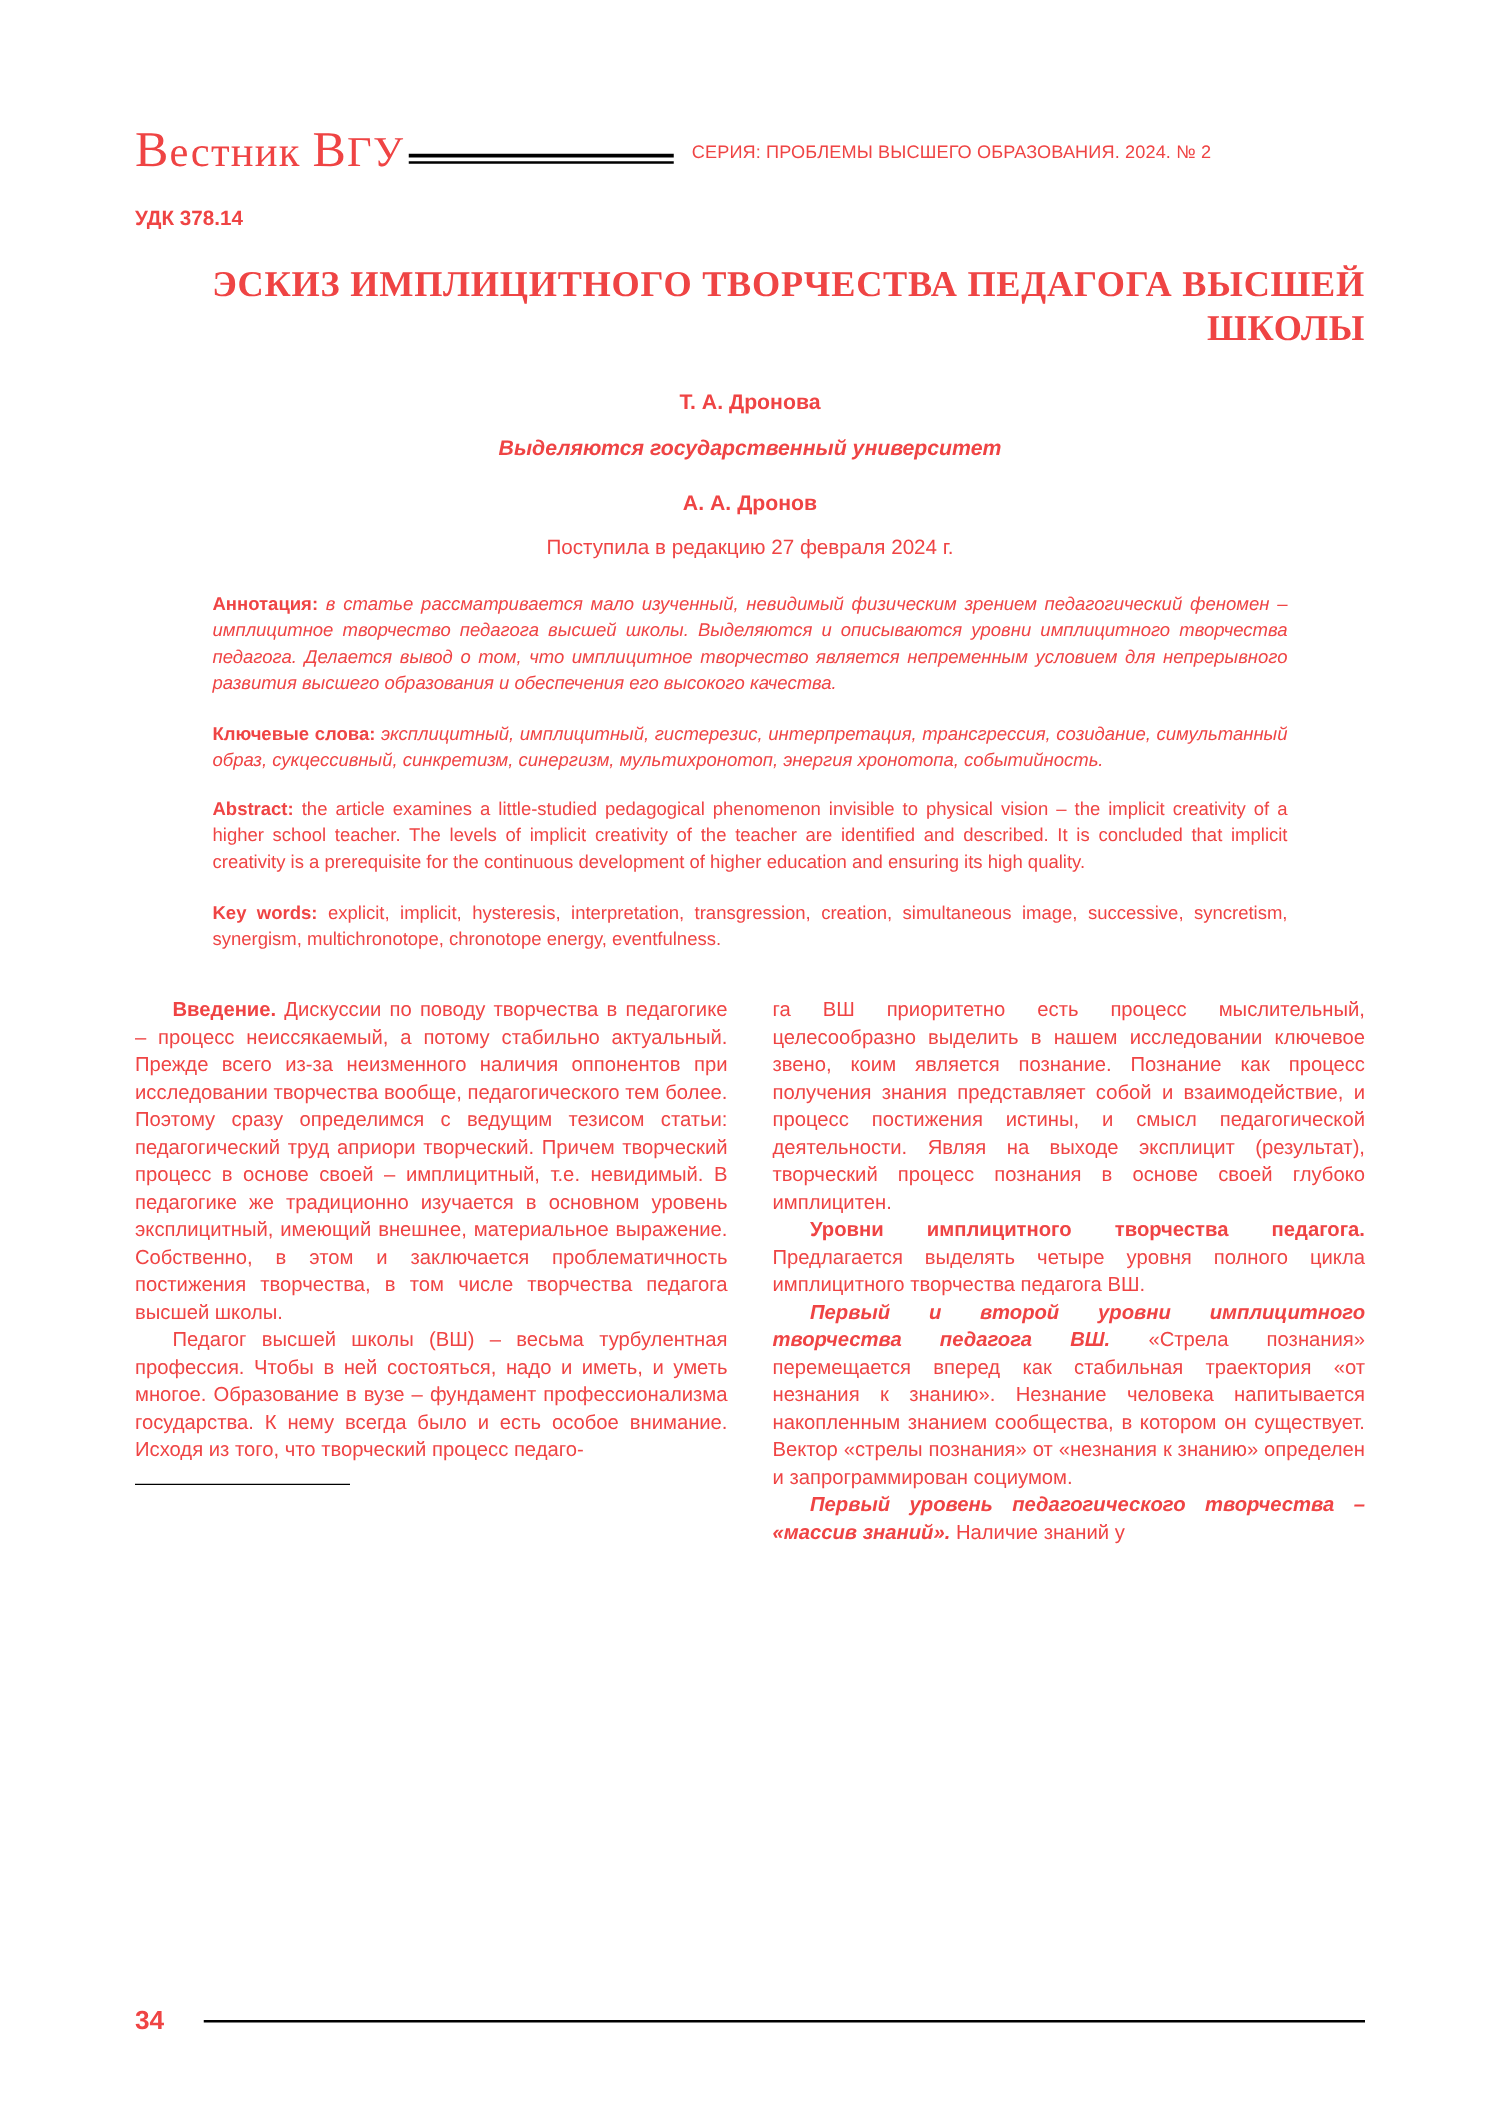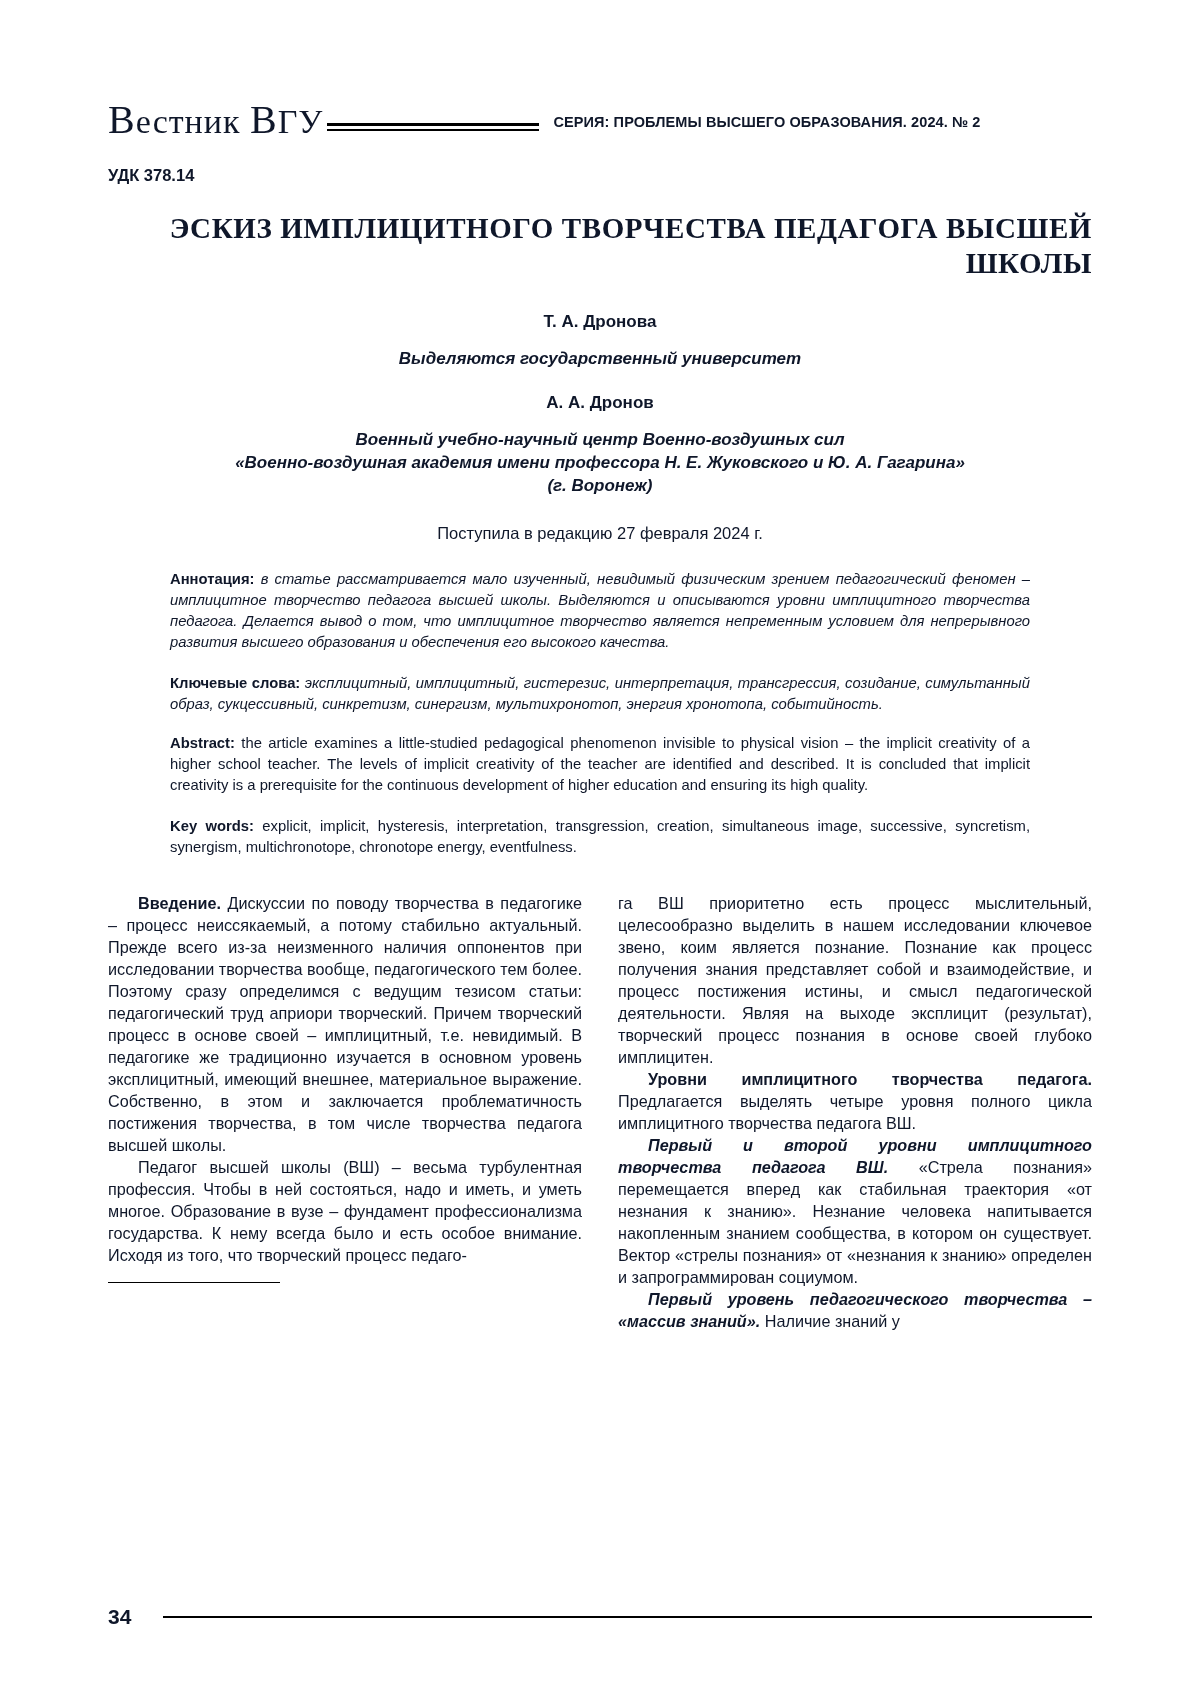--- a/index.html
+++ b/index.html
@@ -6,21 +6,21 @@
     margin: 0;
     padding: 0;
     background: #ffffff;
   }
   .page {
     position: relative;
     width: 1200px;
     height: 1697px;
     background: #ffffff;
     font-family: "Liberation Sans", sans-serif;
-    color: #0f172a;
+    color: #ef4444;
     box-sizing: border-box;
     overflow: hidden;
   }
   .content {
     position: absolute;
     left: 108px;
     top: 96px;
     width: 984px;
   }
 
@@ -51,21 +51,21 @@
     height: 3px;
     background: #000;
     margin-bottom: 3px;
   }
   .rule-block .r2 {
     height: 2px;
     background: #000;
   }
   .runhead-right {
     font-size: 14.5px;
-    font-weight: bold;
+    font-weight: normal;
     letter-spacing: 0.1px;
     white-space: nowrap;
     padding-bottom: 10px;
   }
 
   
   .udc {
     font-size: 16.5px;
     font-weight: bold;
     margin: 12px 0 26px 0;
@@ -202,23 +202,20 @@
     </div>
 
     <div class="udc">УДК 378.14</div>
 
     <h1 class="title">ЭСКИЗ ИМПЛИЦИТНОГО ТВОРЧЕСТВА ПЕДАГОГА ВЫСШЕЙ ШКОЛЫ</h1>
 
     <div class="author">Т. А. Дронова</div>
     <div class="affil">Выделяются государственный университет</div>
 
     <div class="author">А. А. Дронов</div>
-    <div class="affil multi" style="white-space: pre-line;">Военный учебно-научный центр Военно-воздушных сил
-«Военно-воздушная академия имени профессора Н. Е. Жуковского и Ю. А. Гагарина»
-(г. Воронеж)</div>
 
     <div class="received">Поступила в редакцию 27 февраля 2024 г.</div>
 
     <div class="abs-wrap">
       <div class="abs abs-ru">
         <p><span class="lbl">Аннотация:</span><span class="ru-body"> в статье рассматривается мало изученный, невидимый физическим зрением педагогический феномен – имплицитное творчество педагога высшей школы. Выделяются и описываются уровни имплицитного творчества педагога. Делается вывод о том, что имплицитное творчество является непременным условием для непрерывного развития высшего образования и обеспечения его высокого качества.</span></p>
         <p><span class="lbl">Ключевые слова:</span><span class="ru-body"> эксплицитный, имплицитный, гистерезис, интерпретация, трансгрессия, созидание, симультанный образ, сукцессивный, синкретизм, синергизм, мультихронотоп, энергия хронотопа, событийность.</span></p>
       </div>
 
       <div class="abs abs-en">

